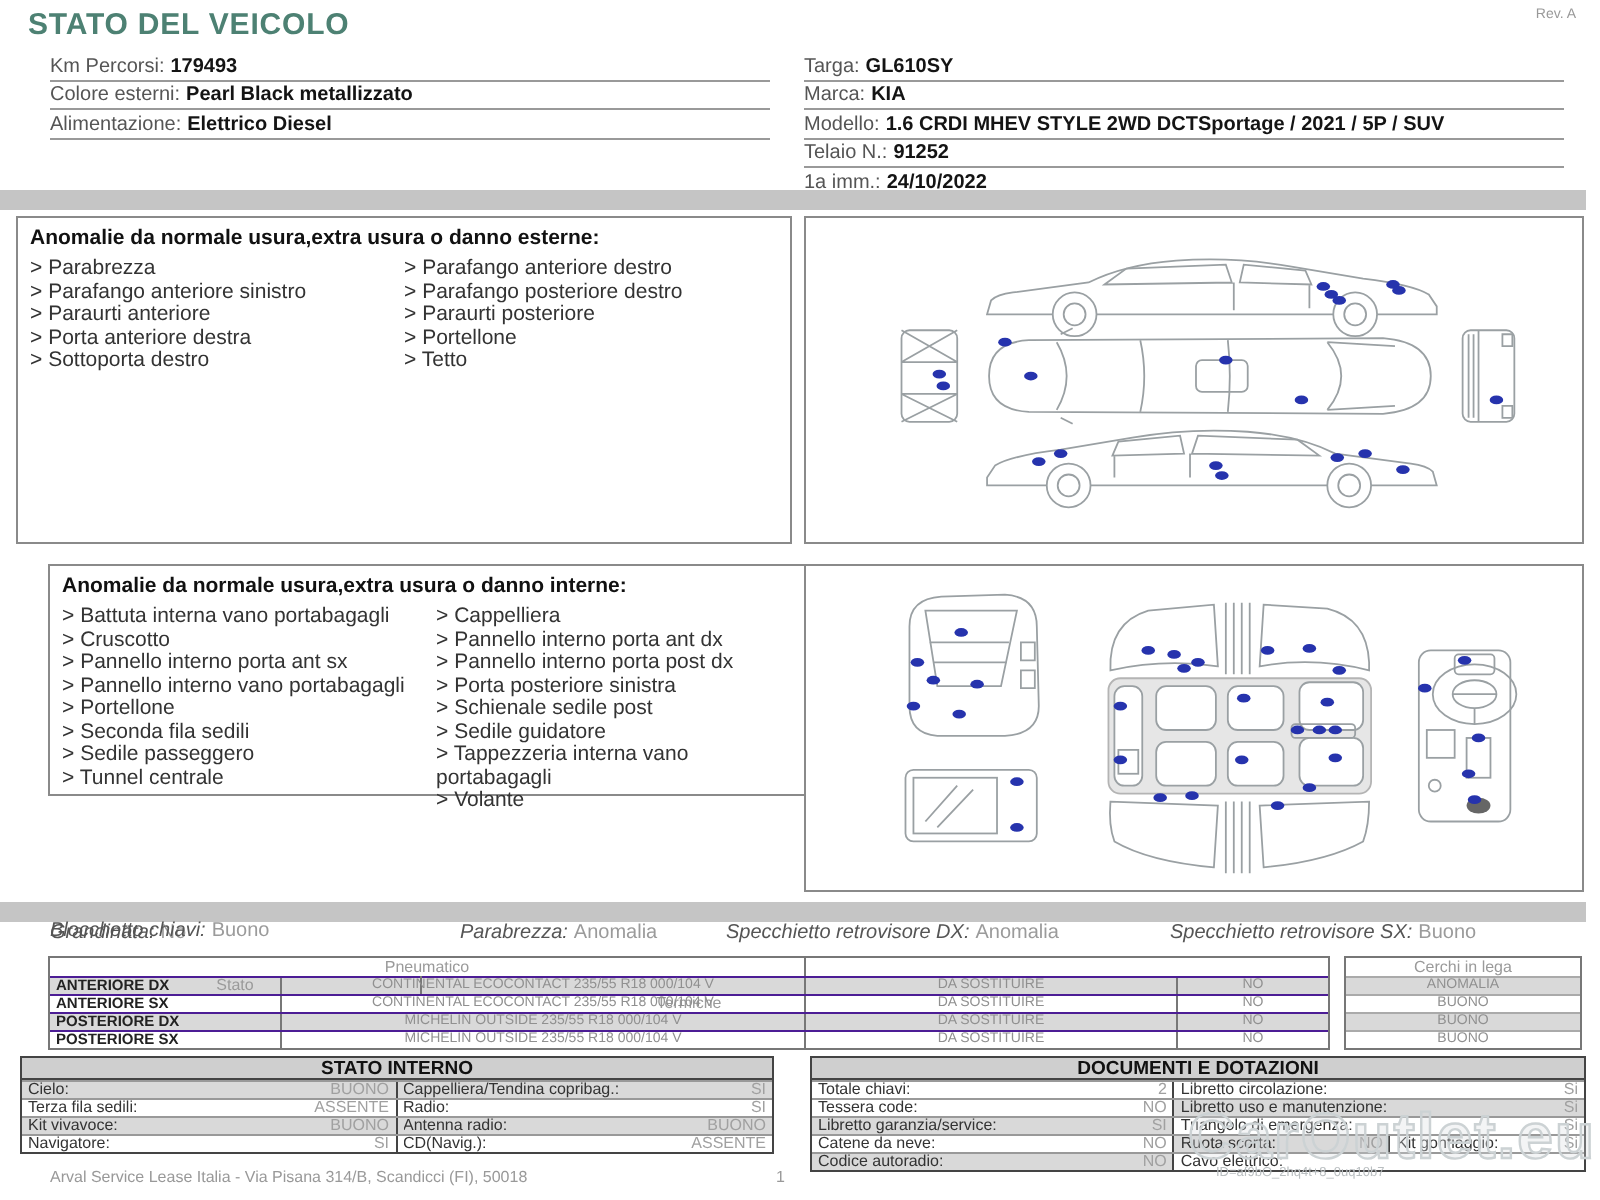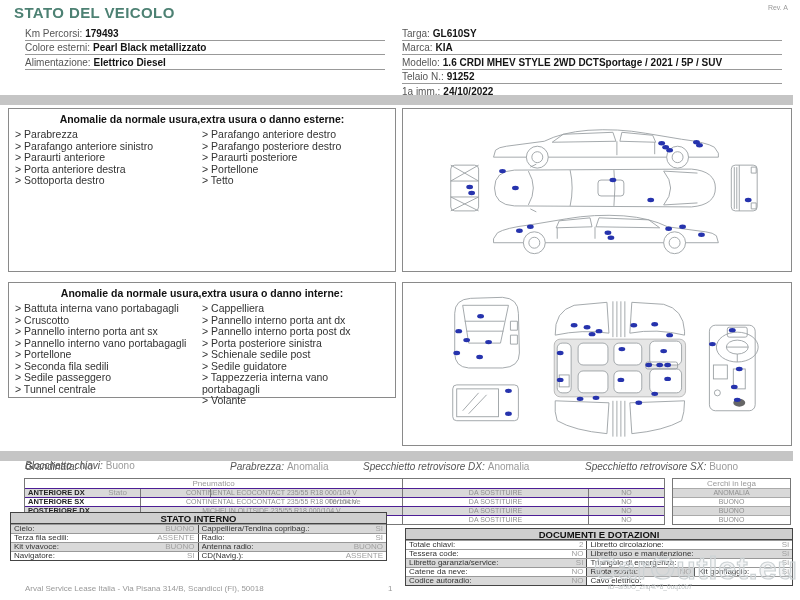--- a/index.html
+++ b/index.html
@@ -19,23 +19,23 @@
   .val { color:#141414; font-weight:bold; margin-left:3px; }
 
   .graybar { left:0; background:#c5c5c5; width:793px; height:10px; }
   #graybar1 { top:95px; }
   #graybar2 { top:451px; }
 
   
   .panel { border:1px solid #8a8a8a; background:#fff; }
   #ext-box  { left:8px;   top:108px; width:388px; height:164px; }
   #ext-diag { left:402px; top:108px; width:390px; height:164px; }
-  #int-box  { left:8px;   top:282px; width:388px; height:116px; }
+  #int-box  { left:24px;   top:282px; width:388px; height:116px; }
   #int-diag { left:402px; top:282px; width:390px; height:164px; }
-  .box-title { padding:4px 6px 2px 6px; font-size:10.5px; font-weight:bold; color:#111;text-align:center; }
+  .box-title { padding:4px 6px 2px 6px; font-size:10.5px; font-weight:bold; color:#111; }
   .a-cols { display:flex; padding:2px 6px; }
   .a-col { width:50%; padding-right:4px; }
   .a-item { font-size:10.5px; color:#333; line-height:11.5px; }
   .a-item::before { content:"> "; }
 
   svg .ln { fill:none; stroke:#9aa0a3; stroke-width:0.9; }
   svg .fl { fill:#e6e6e6; stroke:#b4b4b4; stroke-width:0.9; }
   svg .wh { fill:#fff; stroke:#9aa0a3; stroke-width:0.9; }
   svg .dot { fill:#2633ad; }
 
@@ -62,21 +62,21 @@
   .tt-stato{ width:186px; text-align:center; color:#909090; border-right:1px solid #777; font-size:7px; }
   .tt-term { flex:1; text-align:center; color:#909090; font-size:7px; }
   .shade { background:#d9d9d9; }
 
   #cerchi-table { left:672px; top:478px; width:119px; border:1px solid #777; font-size:7px; }
   .ct-head { height:9px; line-height:9px; text-align:center; color:#9a9a9a; font-size:8px; }
   .ct-row { height:9px; line-height:8px; text-align:center; color:#909090; border-top:1px solid #aaa; }
 
   
   .btable { border:1px solid #444; font-size:8px; }
-  #stato-interno { left:10px;  top:512px; width:377px; }
+  #stato-interno { left:10px;  top:528px; width:377px; }
   #documenti     { left:405px; top:528px; width:388px; }
   .bt-title { height:11px; line-height:11px; background:#cfcfcf; text-align:center; font-weight:bold; font-size:9.5px; color:#111; border-bottom:1px solid #444; }
   .bt-row { display:flex; height:9px; line-height:9px; border-top:1px solid #999; }
   .bt-row:first-of-type { border-top:none; }
   .bt-cell { display:flex; justify-content:space-between; padding:0 3px;align-items:flex-end; }
   .bt-lbl { color:#333; white-space:nowrap; overflow:hidden; }
   .bt-val { color:#a0a0a0; margin-left:3px; }
   .c50 { width:50%; } .c47 { width:47%; } .c53 { width:53%; } .c28 { width:28%; } .c25 { width:25%; }
   .bdr { border-right:1px solid #444; }
 

